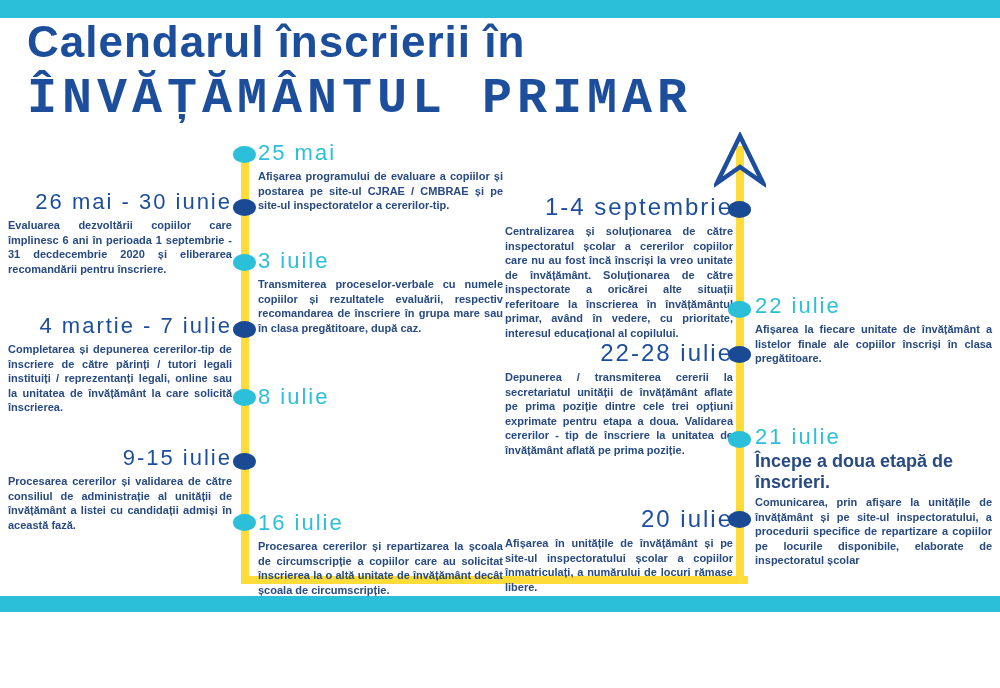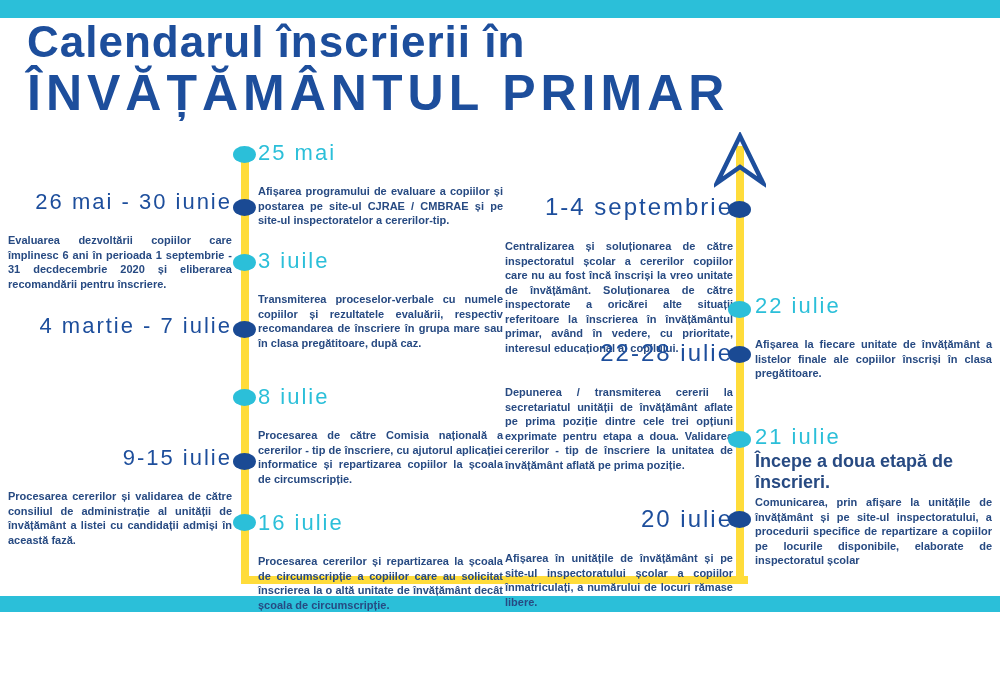--- a/index.html
+++ b/index.html
@@ -14,38 +14,38 @@
   .canvas{
     position:relative;width:1000px;height:612px;background:#ffffff;overflow:hidden;
     font-family:"Liberation Sans",sans-serif;
   }
   .bar{position:absolute;left:0;width:1000px;background:var(--cyan);}
   .bar.top{top:0;height:18px;}
   .bar.bottom{bottom:0;height:16px;}
 
   .title{position:absolute;left:27px;top:20px;color:var(--blue);font-weight:bold;line-height:1.0;}
   .title .l1{font-size:44px;letter-spacing:1px;display:block;}
-  .title .l2{font-size:50px;letter-spacing:5px;display:block;margin-top:4px;}
+  .title .l2{font-size:50px;letter-spacing:5px;display:block;margin-top:10px;font-family:Liberation Mono, monospace;}
 
   
   .tl{position:absolute;background:var(--yellow);z-index:1;}
   .tl.left{left:241px;top:150px;width:8px;height:434px;}
   .tl.bottom{left:241px;top:576px;width:507px;height:8px;}
   .tl.right{left:736px;top:146px;width:8px;height:438px;}
   .dot{position:absolute;width:23px;height:17px;border-radius:50%;z-index:3;}
   .dot.c{background:var(--cyan);}
   .dot.b{background:var(--navy-dot);}
   .arrow{position:absolute;left:714px;top:132px;z-index:4;}
 
   
   .evt{position:absolute;z-index:2;}
   .evt .date{display:block;font-weight:normal;letter-spacing:2px;font-size:22px;line-height:1.05;}
   .evt .date.big{font-size:24px;}
   .evt .lead{display:block;font-weight:bold;color:var(--body);font-size:18px;margin-top:3px;}
-  .evt p{font-weight:bold;color:var(--body);font-size:11px;line-height:1.32;text-align:justify;margin-top:20px;}
+  .evt p{font-weight:bold;color:var(--body);font-size:11px;line-height:1.32;text-align:justify;margin-top:5px;}
   .c-date{color:var(--cyan);}
   .b-date{color:var(--blue);}
   .al-r .date{text-align:right;}
 
   .b-l1{left:8px;top:190px;width:224px;}
   .b-l2{left:8px;top:314px;width:224px;}
   .b-l3{left:8px;top:446px;width:224px;}
   .b-m1{left:258px;top:141px;width:245px;}
   .b-m2{left:258px;top:249px;width:245px;}
   .b-m3{left:258px;top:385px;width:245px;}
@@ -96,33 +96,33 @@
   <div class="evt b-m1">
     <span class="date c-date">25 mai</span>
     <p>Afișarea programului de evaluare a copiilor și postarea pe site-ul CJRAE / CMBRAE și pe site-ul inspectoratelor a cererilor-tip.</p>
   </div>
   <div class="evt b-m2">
     <span class="date c-date">3 iuile</span>
     <p>Transmiterea proceselor-verbale cu numele copiilor și rezultatele evaluării, respectiv recomandarea de înscriere în grupa mare sau în clasa pregătitoare, după caz.</p>
   </div>
   <div class="evt b-m3">
     <span class="date c-date">8 iulie</span>
-    <p>Procesarea de către Comisia națională a cererilor - tip de înscriere, cu ajutorul aplicației informatice și repartizarea copiilor la școala de circumscripție.</p>
   </div>
   <div class="evt b-m4">
     <span class="date c-date">16 iulie</span>
     <p>Procesarea cererilor și repartizarea la școala de circumscripție a copiilor care au solicitat înscrierea la o altă unitate de învățământ decât școala de circumscripție.</p>
   </div>
 
   <div class="evt b-l1 al-r">
     <span class="date b-date">26 mai - 30 iunie</span>
     <p>Evaluarea dezvoltării copiilor care împlinesc 6 ani în perioada 1 septembrie - 31 decdecembrie 2020 și eliberarea recomandării pentru înscriere.</p>
   </div>
   <div class="evt b-l2 al-r">
     <span class="date b-date">4 martie - 7 iulie</span>
+    <p>Completarea și depunerea cererilor-tip de înscriere de către părinți / tutori legali instituiți / reprezentanți legali, online sau la unitatea de învățământ la care solicită înscrierea.</p>
   </div>
   <div class="evt b-l3 al-r">
     <span class="date b-date">9-15 iulie</span>
     <p>Procesarea cererilor și validarea de către consiliul de administrație al unității de învățământ a listei cu candidații admiși în această fază.</p>
   </div>
 
   <div class="evt b-r1 al-r">
     <span class="date b-date big">1-4 septembrie</span>
     <p>Centralizarea și soluționarea de către inspectoratul școlar a cererilor copiilor care nu au fost încă înscriși la vreo unitate de învățământ. Soluționarea de către inspectorate a oricărei alte situații referitoare la înscrierea în învățământul primar, având în vedere, cu prioritate, interesul educațional al copilului.</p>
   </div>

